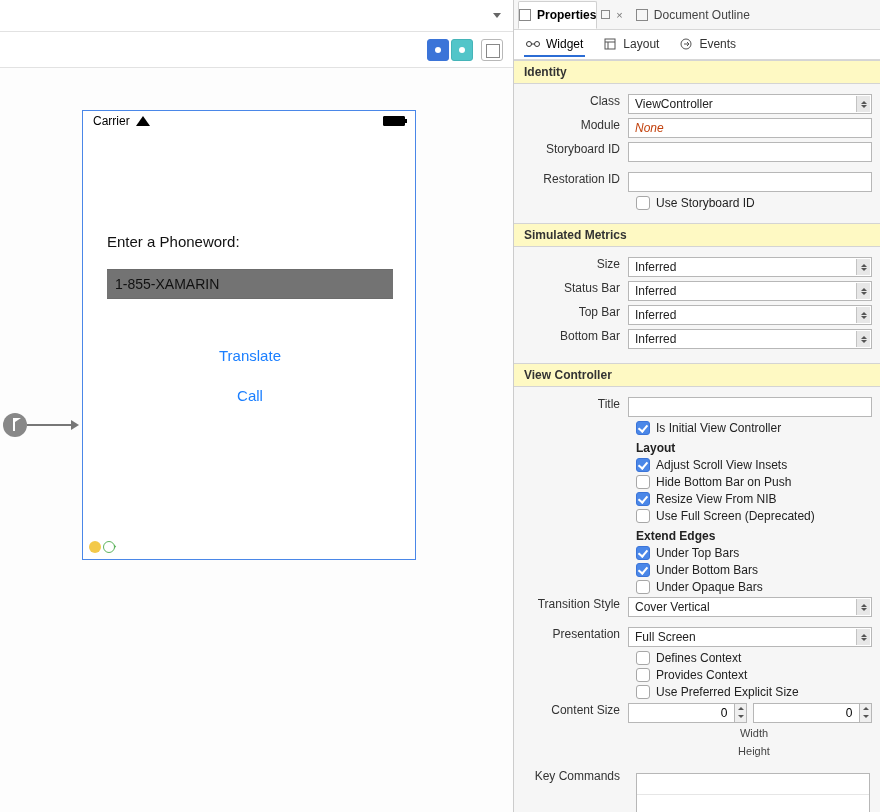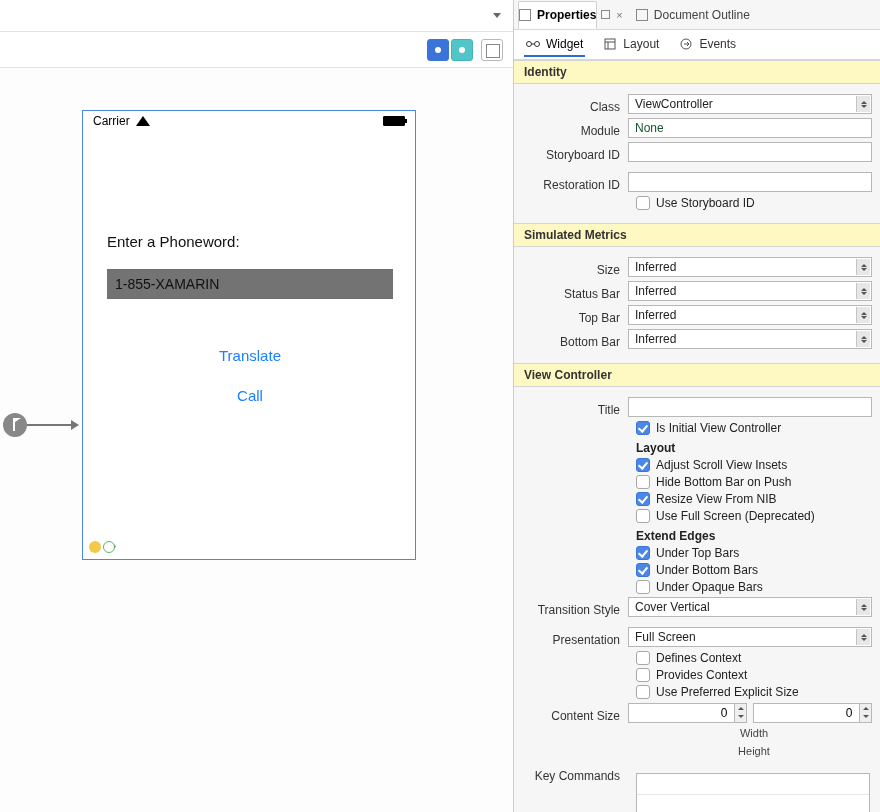--- a/index.html
+++ b/index.html
@@ -170,31 +170,31 @@
   }
   .sub-tab.active { border-bottom-color: #2b6cd4; color: #000; font-weight: 500; }
   .sub-tab .st-icon { width: 14px; height: 14px; display: inline-flex; align-items:center; justify-content:center; }
 
   .section-header {
     background: #fef9c3; border-top: 1px solid #d4d4d4; border-bottom: 1px solid #d4d4d4;
     padding: 4px 10px; font-weight: 600; font-size: 12px; color: #333;
   }
   .section-body { background: #f6f6f6; padding: 6px 8px 10px 8px; }
   .form-row {
-    display: flex; align-items: flex-end; margin: 4px 0; min-height: 20px;
+    display: flex; align-items: flex-start; margin: 4px 0; min-height: 20px;
   }
   .form-row .label {
     width: 106px; text-align: right; padding-right: 8px; color: #333;
   }
   .form-row .field { flex: 1; }
   .text-input, .select-box {
     width: 100%; height: 20px; background: #fff; border: 1px solid #b7b7b7;
     font-size: 12px; padding: 2px 6px; color: #222;
   }
-  .text-input.placeholder { color: #14532d; }
+  .text-input.placeholder { color: #c2410c; font-style: italic; }
   .select-box {
     position: relative; padding-right: 18px;
   }
   .select-caret {
     position: absolute; right: 1px; top: 1px; width: 14px; height: 16px;
     background: #e7e7e7; border-left: 1px solid #c3c3c3;
     display: flex; flex-direction: column; align-items: center; justify-content: center; gap: 1px;
   }
   .select-caret::before, .select-caret::after {
     content: ""; width: 0; height: 0; border-left: 3px solid transparent; border-right: 3px solid transparent;

